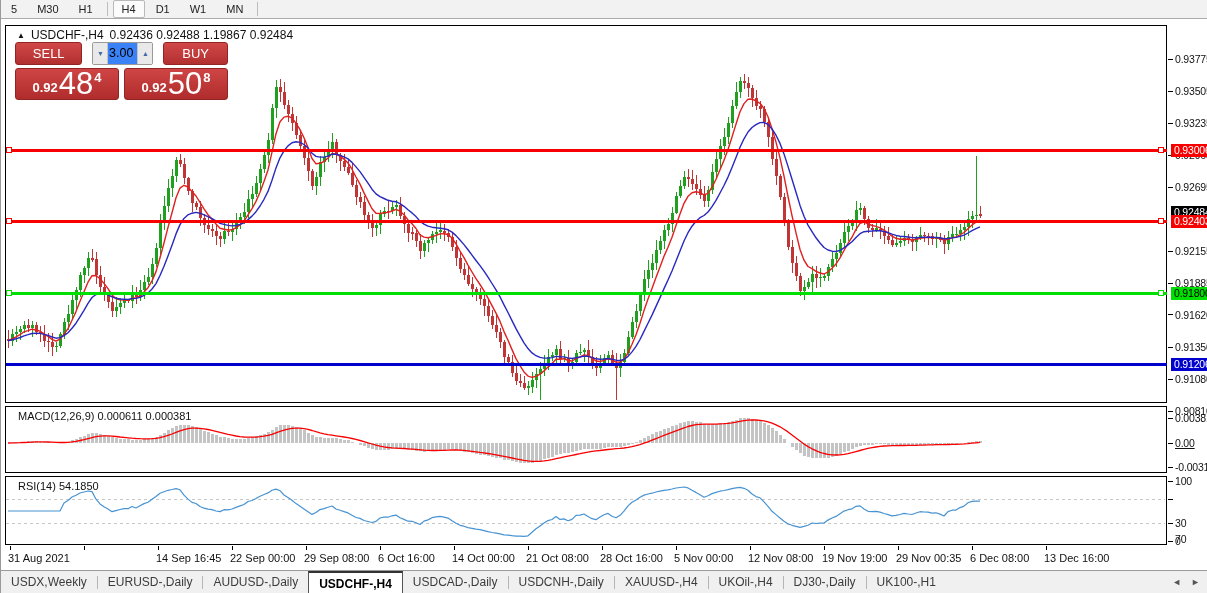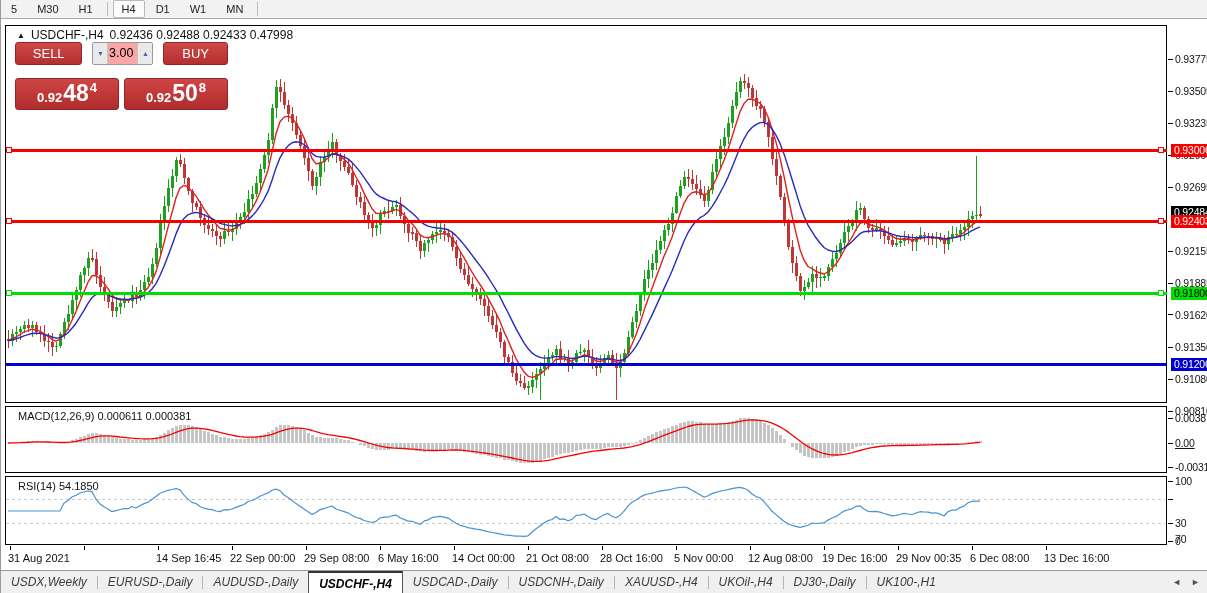--- a/index.html
+++ b/index.html
@@ -47,31 +47,31 @@
   .tp-row1{display:flex;height:23px;gap:10px;}
   .btn-red{background:linear-gradient(#d14848,#b23030);border:1px solid #932424;border-radius:3px;
       color:#fff;font-size:13px;display:flex;align-items:center;justify-content:center;cursor:pointer;}
   .tp-sell{width:73px;}
   .tp-buy{width:70px;margin-left:auto;}
   .tp-spinner{width:66px;display:flex;border:1px solid #9a9a9a;background:#fff;border-radius:2px;}
   .sp-btn{width:15px;background:#e9e9e9;border:0;display:flex;align-items:center;justify-content:center;
       font-size:7px;color:#4668a8;cursor:pointer;}
   .sp-btn.dn{border-right:1px solid #c4c4c4;}
   .sp-btn.up{border-left:1px solid #c4c4c4;}
-  .sp-field{flex:1;text-align:right;font-size:12.5px;color:#000;padding:3px 4px 0 0;background:#fca5a5;}
-  .tp-row2{display:flex;margin-top:13px;gap:5px;}
+  .sp-field{flex:1;text-align:right;font-size:12.5px;color:#000;padding:3px 4px 0 0;background:#3b82f6;}
+  .tp-row2{display:flex;margin-top:3px;gap:5px;}
   .price-box{height:32px;border-radius:3px;background:linear-gradient(#cf4545,#b02c2c);
       border:1px solid #932424;color:#fff;flex:1;display:flex;align-items:flex-end;
       justify-content:center;padding-bottom:1px;cursor:pointer;}
   .price-box .pp{font-size:13px;font-weight:bold;margin-bottom:3px;}
-  .price-box .pb{font-size:23px;line-height:29px;font-weight:700;margin:0 1px;}
+  .price-box .pb{font-size:31px;line-height:29px;font-weight:400;margin:0 1px;}
   .price-box .ps{font-size:13px;font-weight:bold;align-self:flex-start;margin-top:1px;}
   
   .tab-bar{position:absolute;left:0;top:570px;width:1207px;height:23px;background:#f0f0f0;
-      border-top:1px solid #9a9a9a;display:flex;align-items:stretch;font-size:12px;color:#3c3c3c;font-style:italic;}
+      border-top:1px solid #9a9a9a;display:flex;align-items:stretch;font-size:12px;color:#3c3c3c;}
   .tab{padding:4px 10px 0 10px;cursor:pointer;white-space:nowrap;}
   .tab.active{background:#fff;border:1px solid #555;border-top:2px solid #333;border-bottom:0;
       color:#000;font-weight:bold;margin-top:0px;}
   .tab-sep{width:1px;height:13px;background:#b5b5b5;margin-top:5px;}
   .tab-scroll{margin-left:auto;display:flex;align-items:center;gap:10px;padding-right:8px;color:#555;font-size:9px;}
   .tab-scroll span{cursor:pointer;}
 </style>
 </head>
 <body>
 
@@ -93,21 +93,21 @@
 
     <div class="panel plot-main"></div>
 
     <div class="panel plot-macd"></div>
 
     <div class="panel plot-rsi"></div>
 
     <div class="chart-title">
       <span class="arrow">▲</span>
       <span>USDCHF-,H4</span>
-      <span>0.92436 0.92488 0.92433 0.47998</span>
+      <span>0.92436 0.92488 1.19867 0.92484</span>
     </div>
 
     <div class="ind-label" style="left:17px;top:390px;">MACD(12,26,9) 0.000611 0.000381</div>
     <div class="ind-label" style="left:17px;top:460px;">RSI(14) 54.1850</div>
 
     <div class="trade-panel">
       <div class="tp-row1">
         <div class="btn-red tp-sell">SELL</div>
         <div class="tp-spinner">
           <div class="sp-btn dn">▼</div>
@@ -178,33 +178,33 @@
         <div class="time-label" style="left: 3px;">31 Aug 2021</div>
         <div class="time-tick" style="left: 79px;"></div>
         <div class="time-label" style="left: 77px; margin-top: 28px;">7 Sep 08:00</div>
         <div class="time-tick" style="left: 153px;"></div>
         <div class="time-label" style="left: 151px;">14 Sep 16:45</div>
         <div class="time-tick" style="left: 227px;"></div>
         <div class="time-label" style="left: 225px;">22 Sep 00:00</div>
         <div class="time-tick" style="left: 301px;"></div>
         <div class="time-label" style="left: 299px;">29 Sep 08:00</div>
         <div class="time-tick" style="left: 375px;"></div>
-        <div class="time-label" style="left: 373px;">6 May 16:00</div>
+        <div class="time-label" style="left: 373px;">6 Oct 16:00</div>
         <div class="time-tick" style="left: 449px;"></div>
         <div class="time-label" style="left: 447px;">14 Oct 00:00</div>
         <div class="time-tick" style="left: 523px;"></div>
         <div class="time-label" style="left: 521px;">21 Oct 08:00</div>
         <div class="time-tick" style="left: 597px;"></div>
         <div class="time-label" style="left: 595px;">28 Oct 16:00</div>
         <div class="time-tick" style="left: 671px;"></div>
         <div class="time-label" style="left: 669px;">5 Nov 00:00</div>
         <div class="time-tick" style="left: 745px;"></div>
-        <div class="time-label" style="left: 743px;">12 Aug 08:00</div>
+        <div class="time-label" style="left: 743px;">12 Nov 08:00</div>
         <div class="time-tick" style="left: 819px;"></div>
-        <div class="time-label" style="left: 817px;">19 Dec 16:00</div>
+        <div class="time-label" style="left: 817px;">19 Nov 19:00</div>
         <div class="time-tick" style="left: 893px;"></div>
         <div class="time-label" style="left: 891px;">29 Nov 00:35</div>
         <div class="time-tick" style="left: 967px;"></div>
         <div class="time-label" style="left: 965px;">6 Dec 08:00</div>
         <div class="time-tick" style="left: 1041px;"></div>
         <div class="time-label" style="left: 1039px;">13 Dec 16:00</div>
       </div>
   <svg width="1160" height="376" viewBox="5 6 1160 376" shape-rendering="crispEdges" style="left: 5px; top: 6px;">
         <line x1="7" y1="309.716771533426" x2="7" y2="328.3213221532755" stroke="#c03535" stroke-width="1"></line>
         <line x1="7" y1="319.4741270204095" x2="7" y2="320.8741270204095" stroke="#c03535" stroke-width="3"></line>

